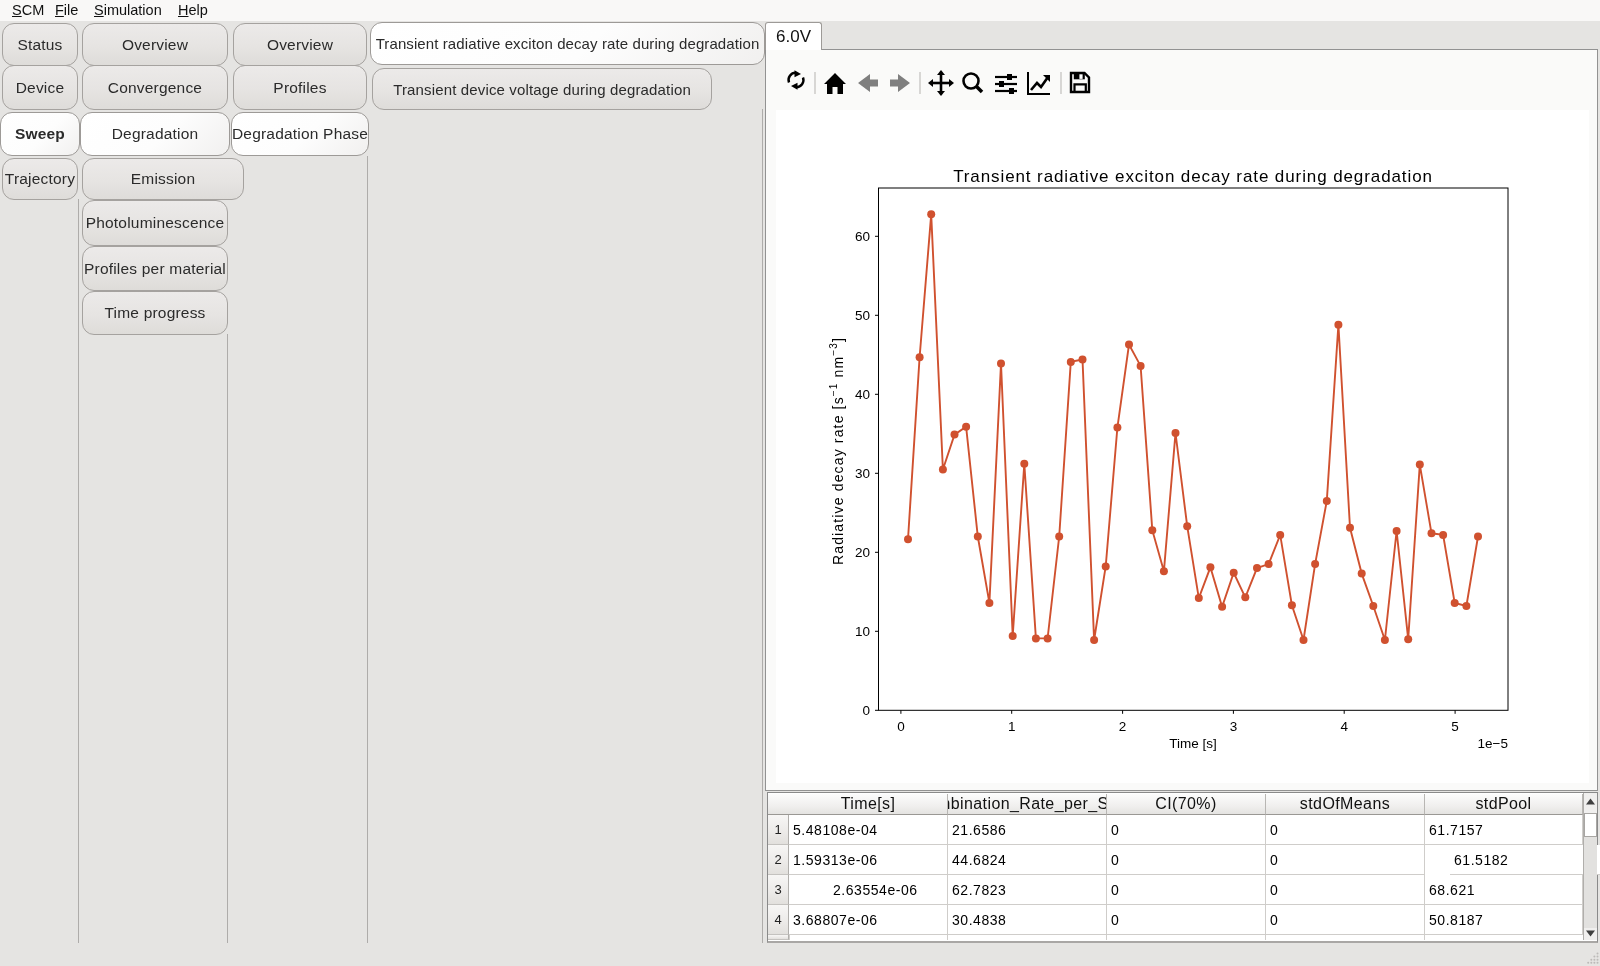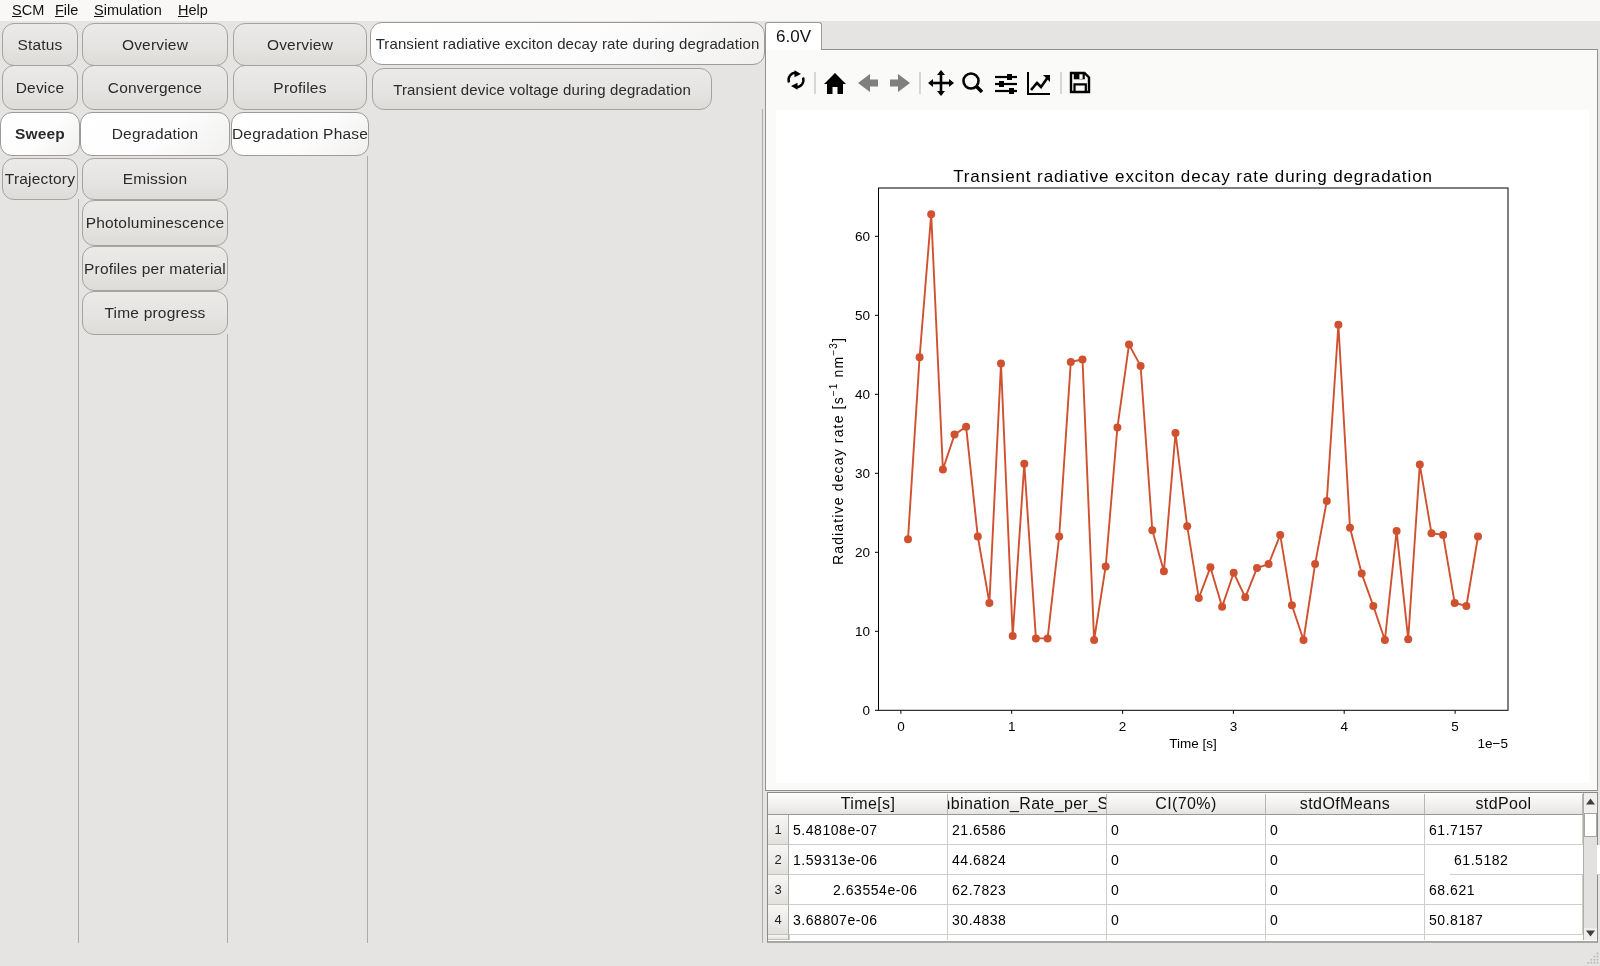--- a/index.html
+++ b/index.html
@@ -29,21 +29,21 @@
 </div>
 
 <div class="tab" style="left:2px; top:23px; width:76px; height:43px;">Status</div>
 <div class="tab" style="left:2px; top:65px; width:76px; height:45px;">Device</div>
 <div class="tab sel" style="left:0px; top:112px; width:80px; height:44px;font-weight:bold;">Sweep</div>
 <div class="tab" style="left:2px; top:158px; width:76px; height:42px;">Trajectory</div>
 
 <div class="tab" style="left:82px; top:23px; width:146px; height:43px;">Overview</div>
 <div class="tab" style="left:82px; top:65px; width:146px; height:45px;">Convergence</div>
 <div class="tab sel" style="left:80px; top:112px; width:150px; height:44px;">Degradation</div>
-<div class="tab" style="left:82px; top:158px; width:146px; height:42px;">Emission</div>
+<div class="tab" style="left:82px; top:158px; width:162px; height:42px;">Emission</div>
 <div class="tab" style="left:82px; top:200px; width:146px; height:46px;">Photoluminescence</div>
 <div class="tab" style="left:82px; top:246px; width:146px; height:45px;">Profiles per material</div>
 <div class="tab" style="left:82px; top:291px; width:146px; height:44px;">Time progress</div>
 
 <div class="tab" style="left:233px; top:23px; width:134px; height:43px;">Overview</div>
 <div class="tab" style="left:233px; top:65px; width:134px; height:45px;">Profiles</div>
 <div class="tab sel" style="left:231px; top:112px; width:138px; height:44px;">Degradation Phase</div>
 
 <div class="tab sel" style="left:370px; top:22px; width:395px; height:43px; font-size:15px; letter-spacing:0.1px;">Transient radiative exciton decay rate during degradation</div>
 <div class="tab" style="left:372px; top:68px; width:340px; height:42px; font-size:15px; letter-spacing:0.15px;">Transient device voltage during degradation</div>
@@ -222,21 +222,21 @@
 <div class="th" style="left:1107px; width:159px;">CI(70%)</div>
 <div class="th" style="left:1266px; width:159px;">stdOfMeans</div>
 <div class="th" style="left:1425px; width:158px;">stdPool</div>
 
 <div class="rn" style="top:815px;">1</div>
 <div class="rn" style="top:845px;">2</div>
 <div class="rn" style="top:875px;">3</div>
 <div class="rn" style="top:905px;">4</div>
 <div class="rn" style="top:935px; height:5px; line-height:0;"></div>
 
-<div class="td" style="left:789px; top:815px; width:159px;">5.48108e-07</div>
+<div class="td" style="left:789px; top:815px; width:159px;">5.48108e-04</div>
 <div class="td" style="left:948px; top:815px; width:159px;">21.6586</div>
 <div class="td" style="left:1107px; top:815px; width:159px;">0</div>
 <div class="td" style="left:1266px; top:815px; width:159px;">0</div>
 <div class="td" style="left:1425px; top:815px; width:158px;">61.7157</div>
 
 <div class="td" style="left:789px; top:845px; width:159px;">1.59313e-06</div>
 <div class="td" style="left:948px; top:845px; width:159px;">44.6824</div>
 <div class="td" style="left:1107px; top:845px; width:159px;">0</div>
 <div class="td" style="left:1266px; top:845px; width:159px;">0</div>
 <div class="td" style="left:1425px; top:845px; width:158px;margin-left:25px;">61.5182</div>

